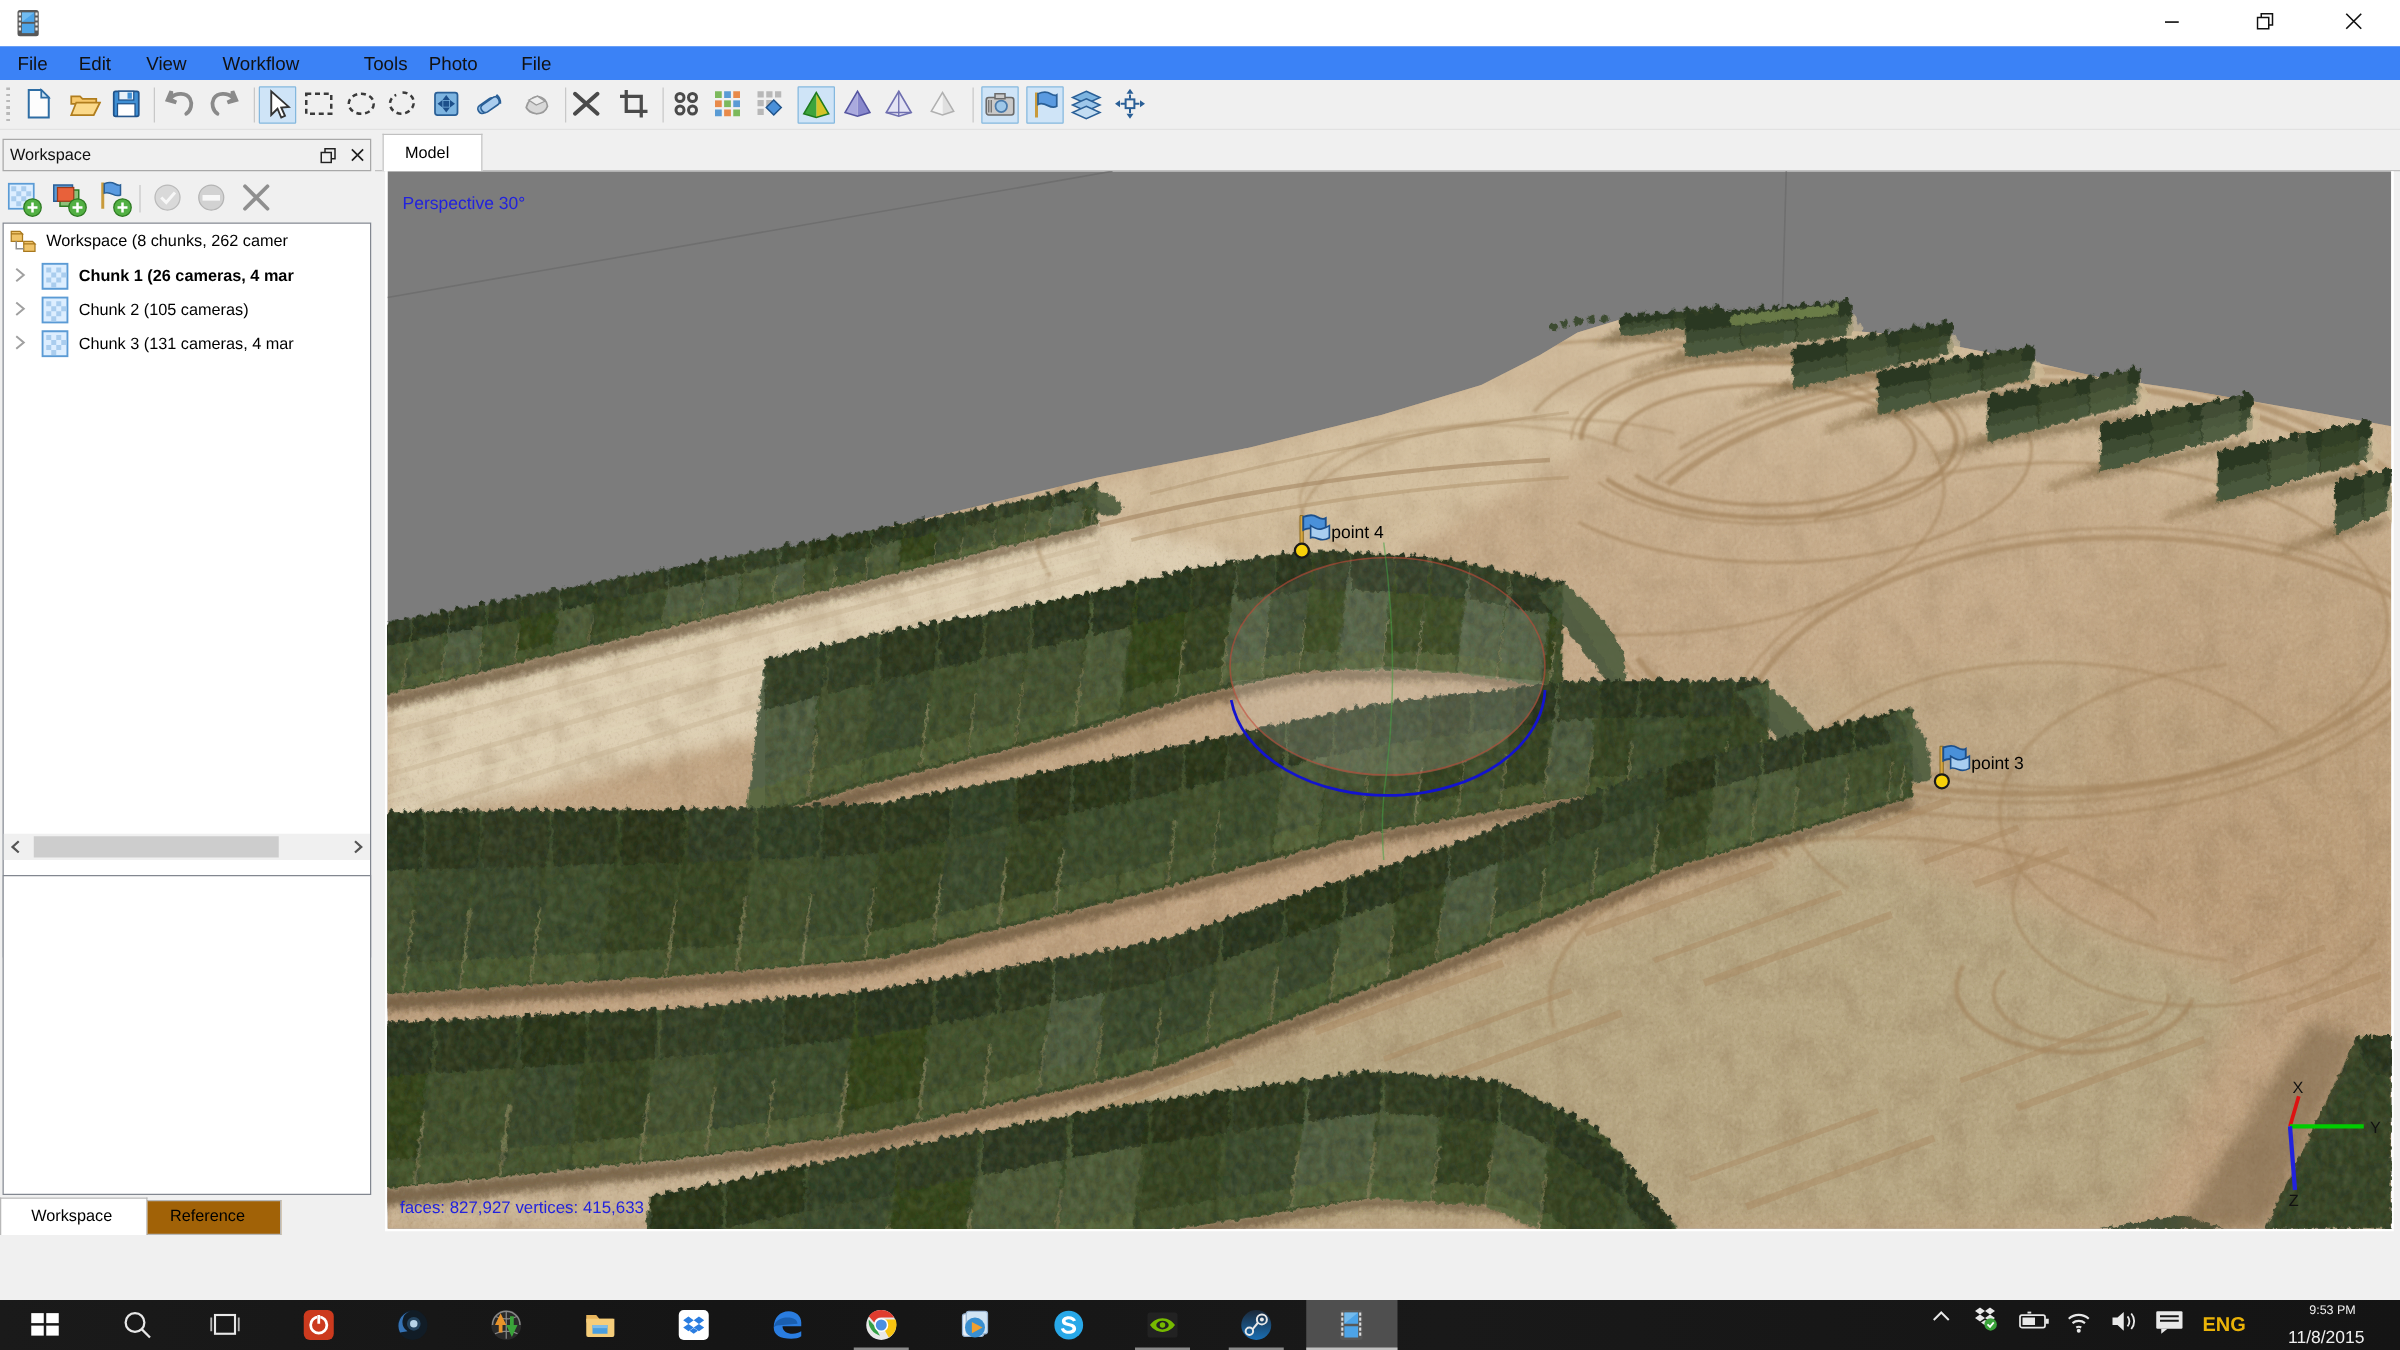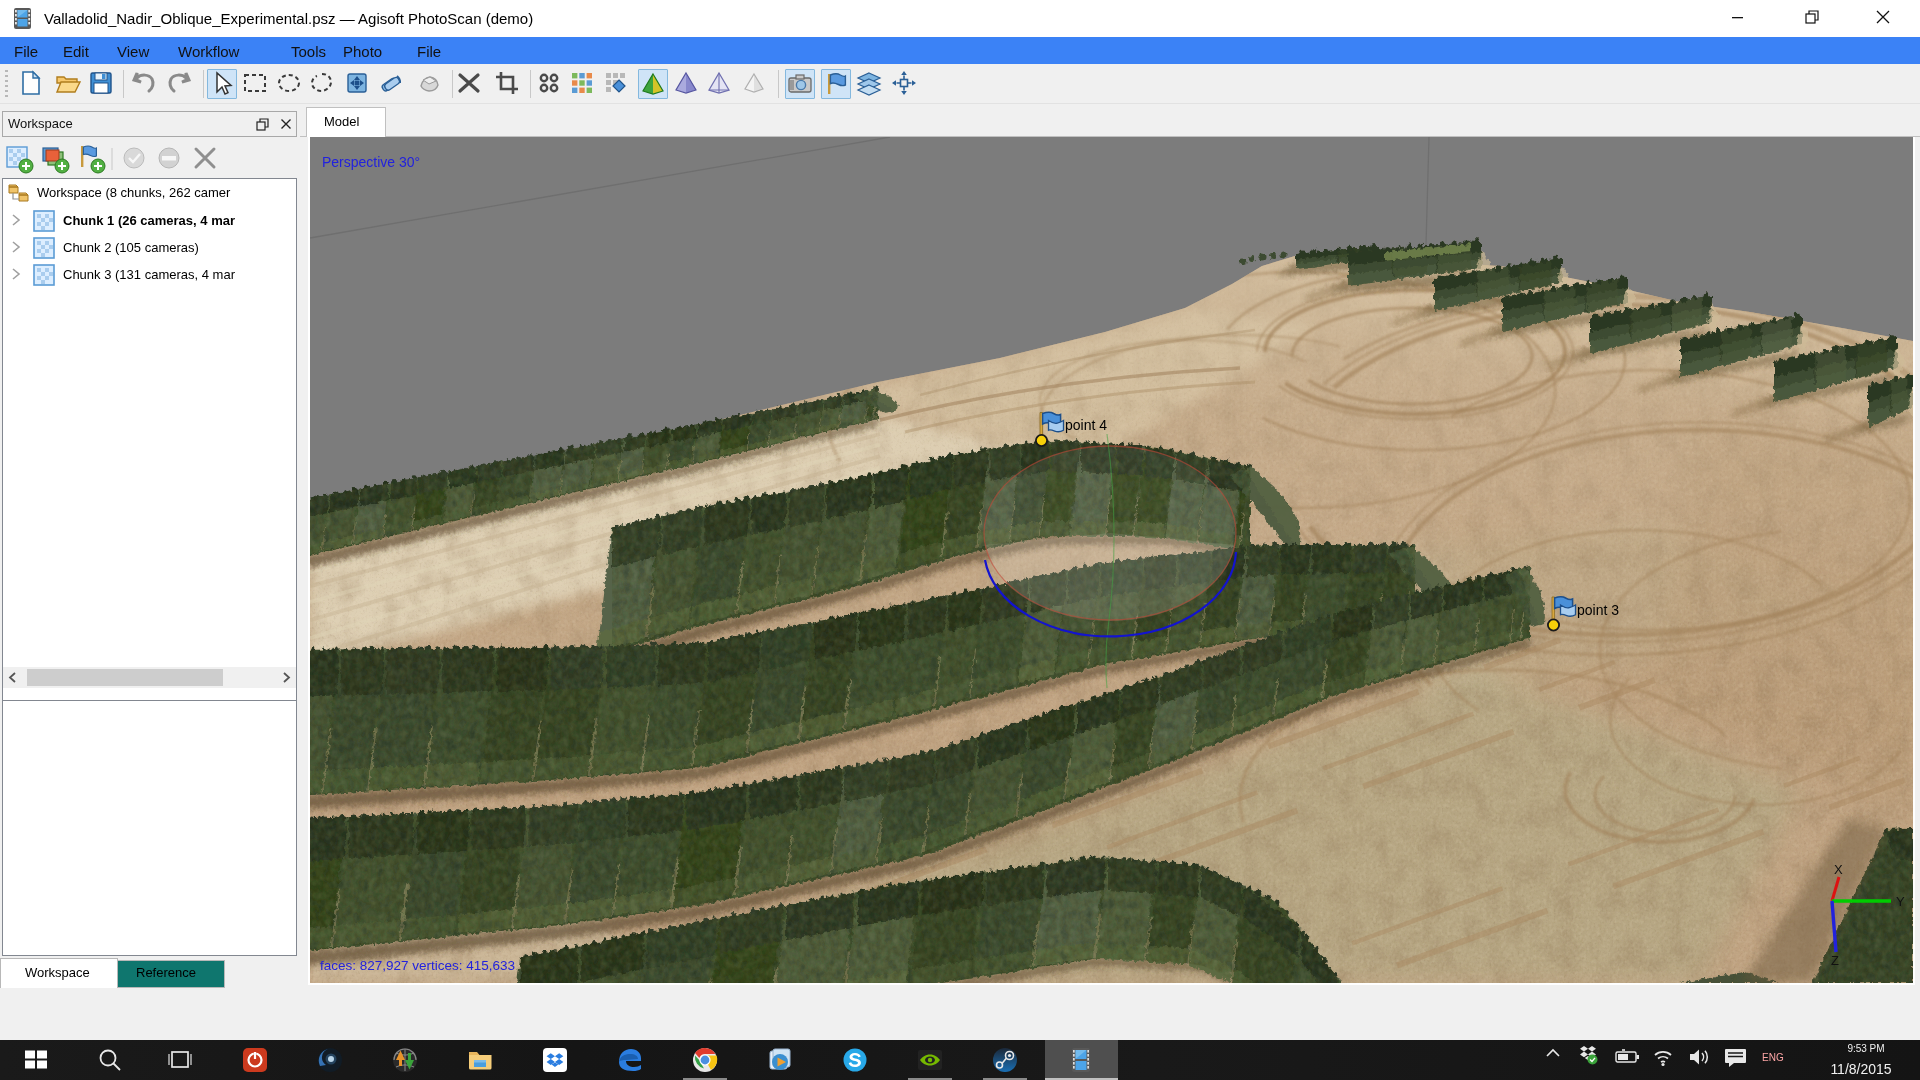--- a/index.html
+++ b/index.html
@@ -15,21 +15,20 @@
         <rect x="4" y="3" width="1.8" height="2.4"></rect>
         <rect x="4" y="7" width="1.8" height="2.4"></rect>
         <rect x="4" y="11" width="1.8" height="2.4"></rect>
         <rect x="4" y="15" width="1.8" height="2.4"></rect>
         <rect x="17.3" y="3" width="1.8" height="2.4"></rect>
         <rect x="17.3" y="7" width="1.8" height="2.4"></rect>
         <rect x="17.3" y="11" width="1.8" height="2.4"></rect>
         <rect x="17.3" y="15" width="1.8" height="2.4"></rect>
       </g>
 </svg>
-<div class="abs" style="left:44px;top:10px;font-size:15px;color:#000;">Valladolid_Nadir_Oblique_Experimental.psz — Agisoft PhotoScan (demo)</div>
 <svg class="abs" style="left:1732px;top:12px" width="12" height="12" viewBox="0 0 12 12">
       <rect x="0" y="5" width="11" height="1.3" fill="#111"></rect>
     </svg>
 <svg class="abs" style="left:1805px;top:10px" width="15" height="15" viewBox="0 0 15 15" fill="none" stroke="#111" stroke-width="1.2">
       <rect x="1" y="4" width="9" height="9"></rect>
       <path d="M4,4 L4,1 L13,1 L13,10 L10,10"></path>
     </svg>
 <svg class="abs" style="left:1876px;top:10px" width="14" height="14" viewBox="0 0 14 14" stroke="#111" stroke-width="1.3">
       <path d="M1,1 L13,13 M13,1 L1,13"></path>
     </svg>
@@ -343,21 +342,21 @@
       </svg>
 <div class="abs" style="left:24px;top:2px;width:196px;height:17px;background:#cdcdcd;"></div>
 <svg class="abs" style="left:278px;top:5px" width="10" height="11" viewBox="0 0 10 11">
         <path d="M3,1 L8,5.5 L3,10" fill="none" stroke="#555" stroke-width="1.8"></path>
       </svg>
 </div>
 <div class="abs" style="left:2px;top:596px;width:295px;height:256px;background:#ffffff;border:1px solid #828790;"></div>
 <div class="abs" style="left:0px;top:854px;width:118px;height:30px;background:#ffffff;border:1px solid #b8b8b8;border-bottom:none;">
       <div class="abs" style="left:24px;top:6px;font-size:13px;">Workspace</div>
     </div>
-<div class="abs" style="left:118px;top:856px;width:107px;height:28px;background:#0f766e;border:1px solid #b8b8b8;border-left:none;">
+<div class="abs" style="left:118px;top:856px;width:107px;height:28px;background:#a16207;border:1px solid #b8b8b8;border-left:none;">
       <div class="abs" style="left:18px;top:4px;font-size:13px;">Reference</div>
     </div>
 </div>
 <div class="abs" style="left:300px;top:104px;width:1620px;height:33px;background:#f0f0f0;border-bottom:1px solid #c0c0c0;">
 <div class="abs" style="left:6px;top:3px;width:80px;height:30px;background:#ffffff;border:1px solid #c0c0c0;border-bottom:none;">
       <div class="abs" style="left:17px;top:6px;font-size:13px;">Model</div>
     </div>
 </div>
 <div class="abs" style="left:308px;top:137px;width:1607px;height:848px;background:#ffffff;">
 <div class="abs" style="left:2px;top:0px;width:1603px;height:846px;">
@@ -1786,15 +1785,15 @@
         <path d="M17,2.8 a9.5,9.5 0 0 1 0,12.4"></path>
       </g>
     </svg>
 <svg class="abs" style="left:1724px;top:8px" width="24" height="20" viewBox="0 0 24 20">
       <rect x="1" y="1" width="21" height="14" rx="1" fill="#e8e8e8"></rect>
       <path d="M5,15 l0,4 5,-4 Z" fill="#e8e8e8"></path>
       <g stroke="#161616" stroke-width="1.6">
         <path d="M4,5 h15 M4,8.5 h15"></path>
       </g>
     </svg>
-<div class="abs" style="left:1762px;top:12px;font-size:10px;color:#fca5a5;">ENG</div>
+<div class="abs" style="left:1762px;top:12px;font-size:16px;color:#eab308;font-weight:bold;">ENG</div>
 <div class="abs" style="left:1824px;top:3px;width:84px;text-align:center;font-size:10px;color:#f0f0f0;">9:53 PM</div>
 <div class="abs" style="left:1814px;top:21px;width:94px;text-align:center;font-size:14px;color:#f0f0f0;">11/8/2015</div>
 </div>
 </body></html>

